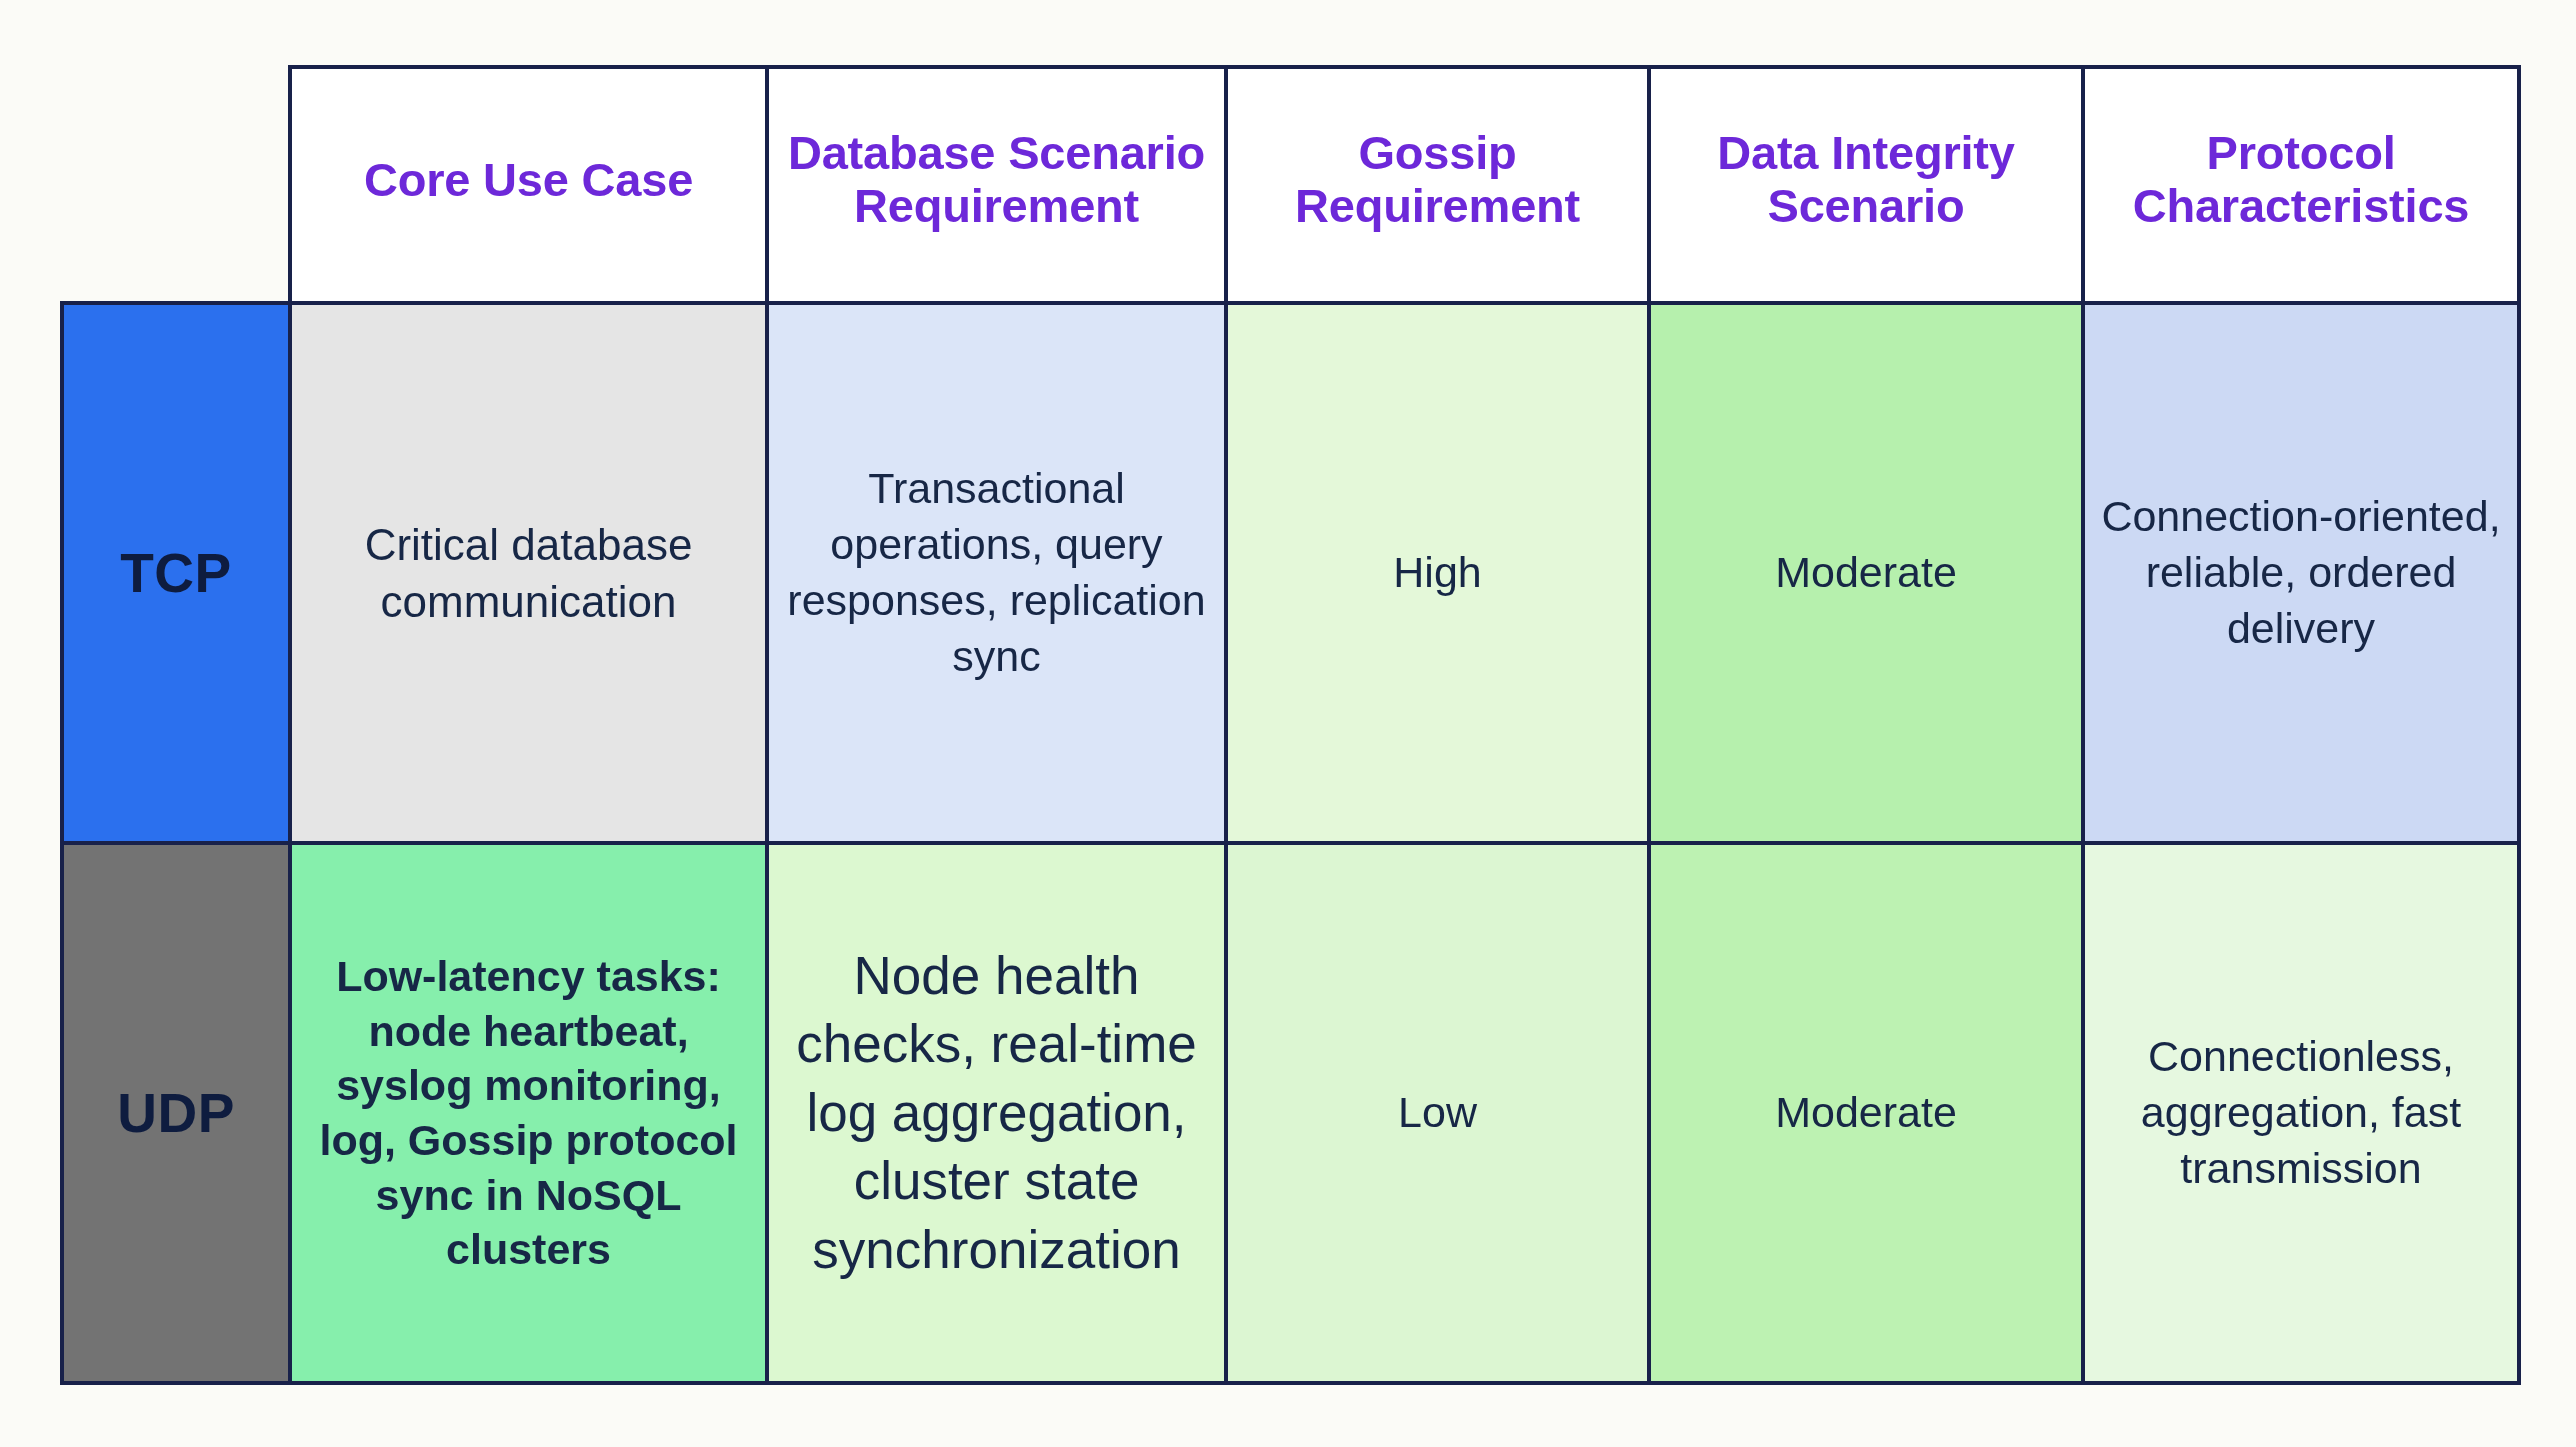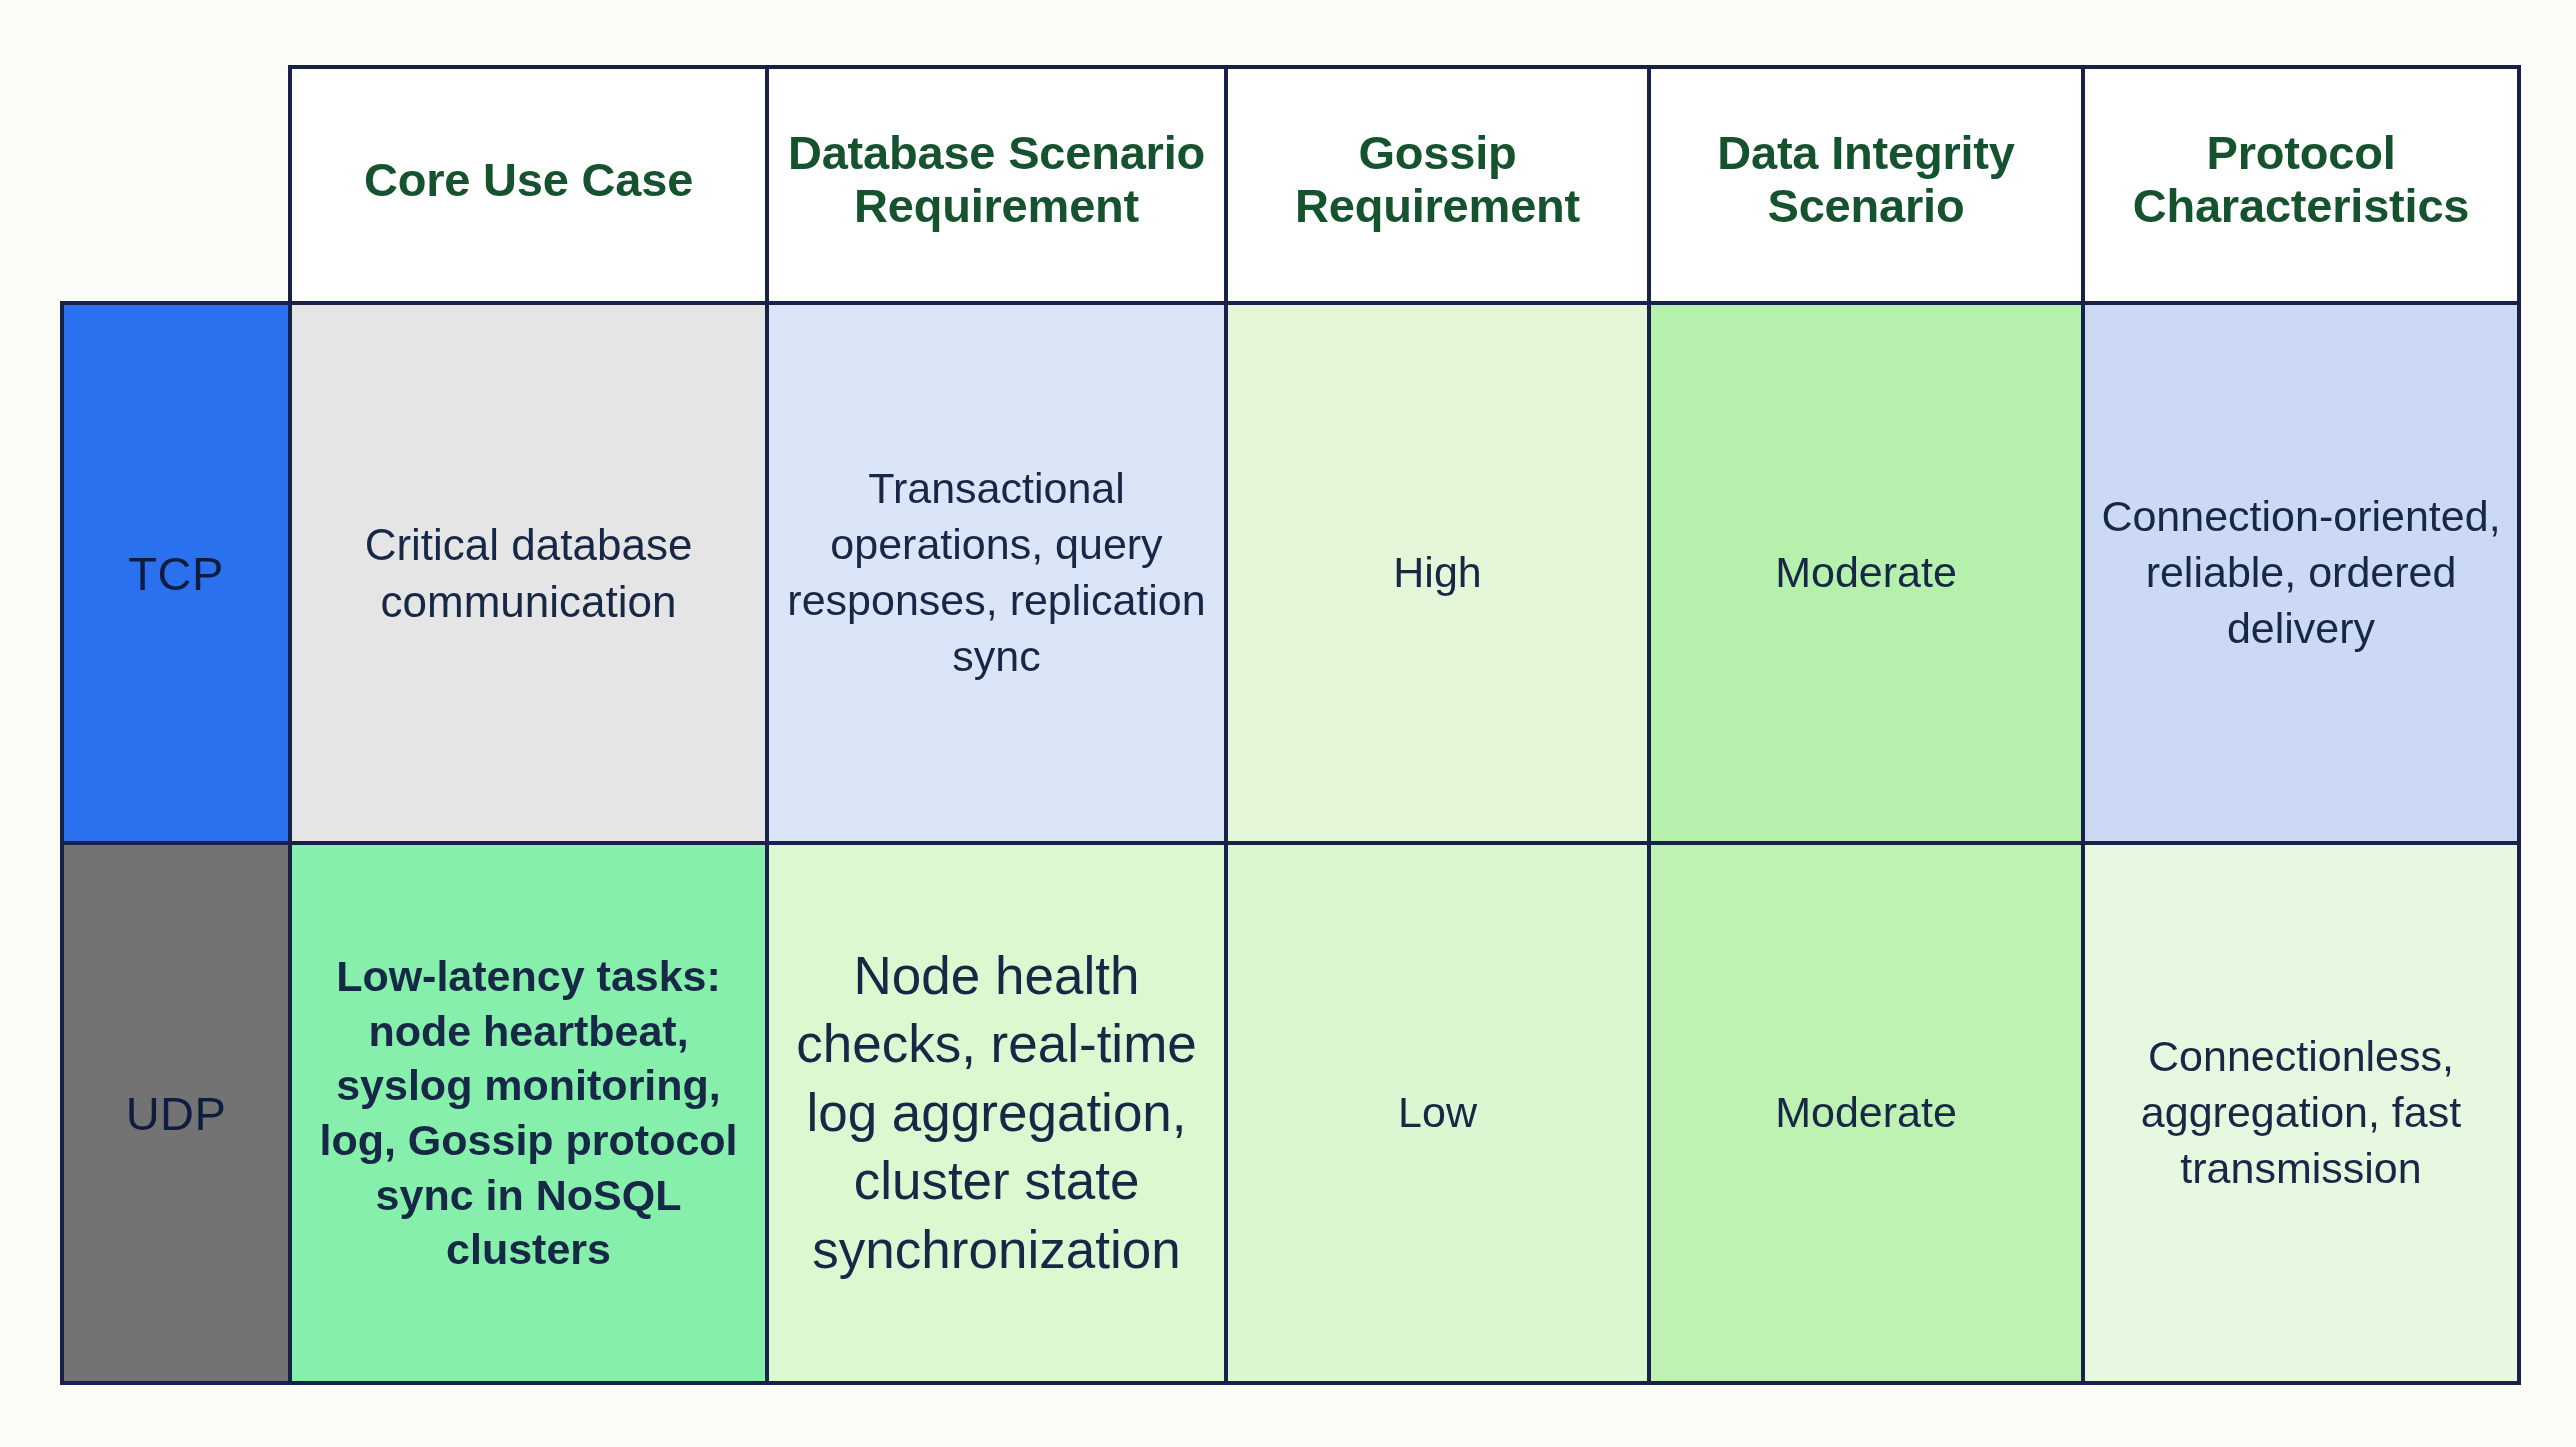--- a/index.html
+++ b/index.html
@@ -55,36 +55,36 @@
   
   .corner-cell {
     border: none !important;
     background: transparent;
     padding: 0;
   }
 
   
   .head-cell {
     background: #ffffff;
-    color: #14532d;
+    color: #6d28d9;
     font-weight: bold;
     font-size: 47px;
     line-height: 1.12;
     letter-spacing: -0.2px;
     white-space: nowrap;
   }
   .head-cell .ht {
     display: block;
     transform: translateY(-5.4px);
   }
 
   
   .rowlabel {
-    font-weight: normal;
-    font-size: 47px;
+    font-weight: bold;
+    font-size: 55px;
     color: #0e1c3f;
     letter-spacing: 0.5px;
   }
   .rowlabel.tcp { background: #2b70ee; }
   .rowlabel.udp { background: #737373; }
 
   
   .cell {
     font-size: 43px;
     line-height: 1.30;

